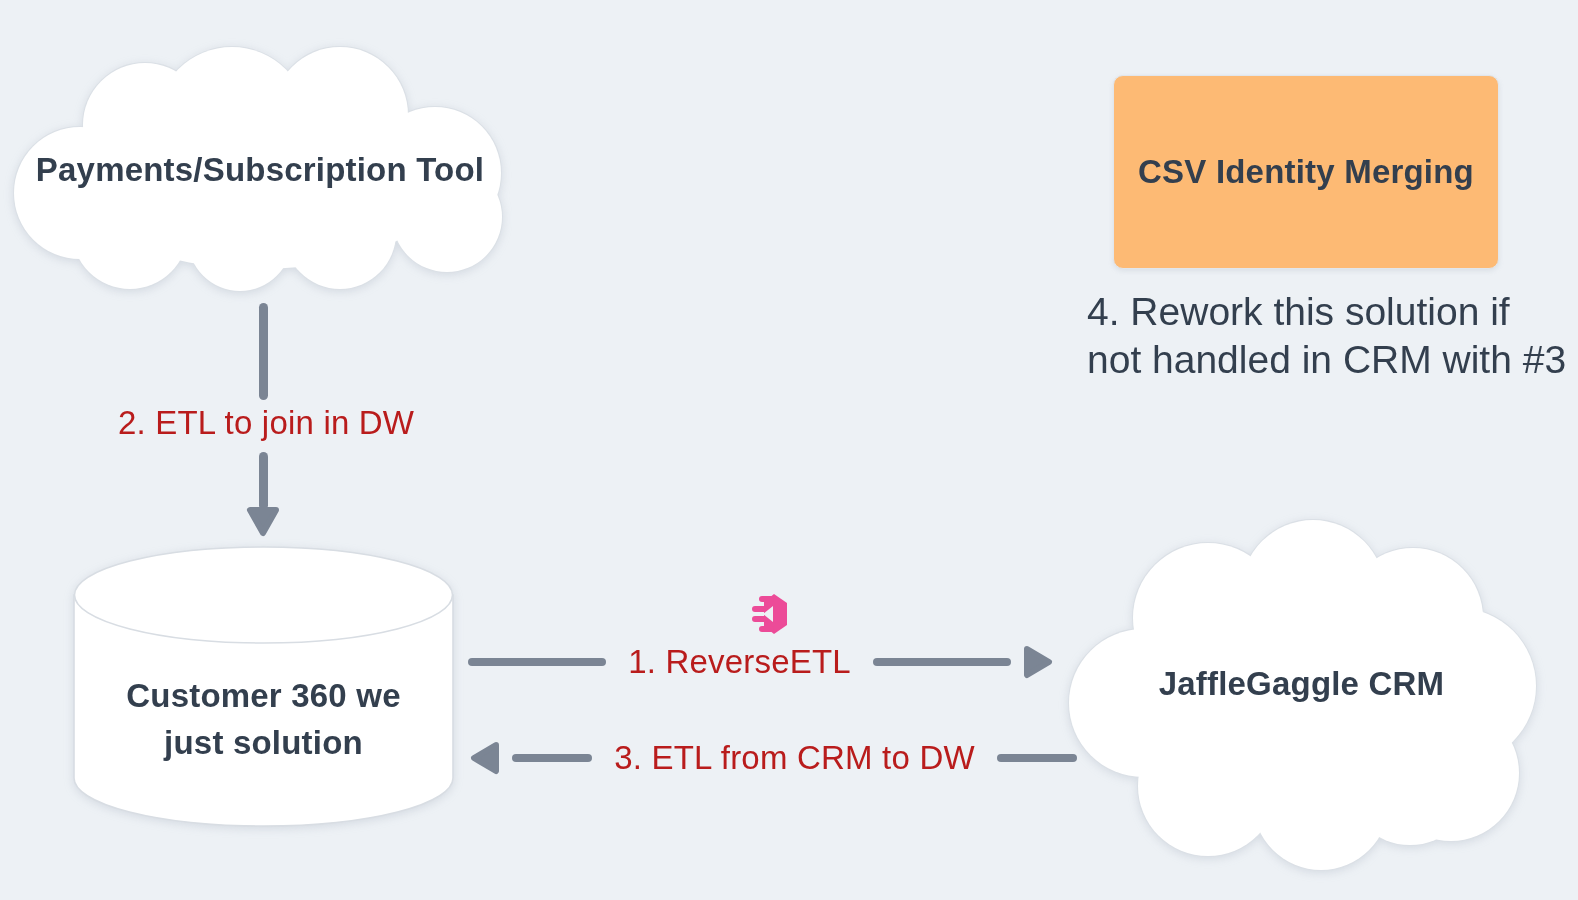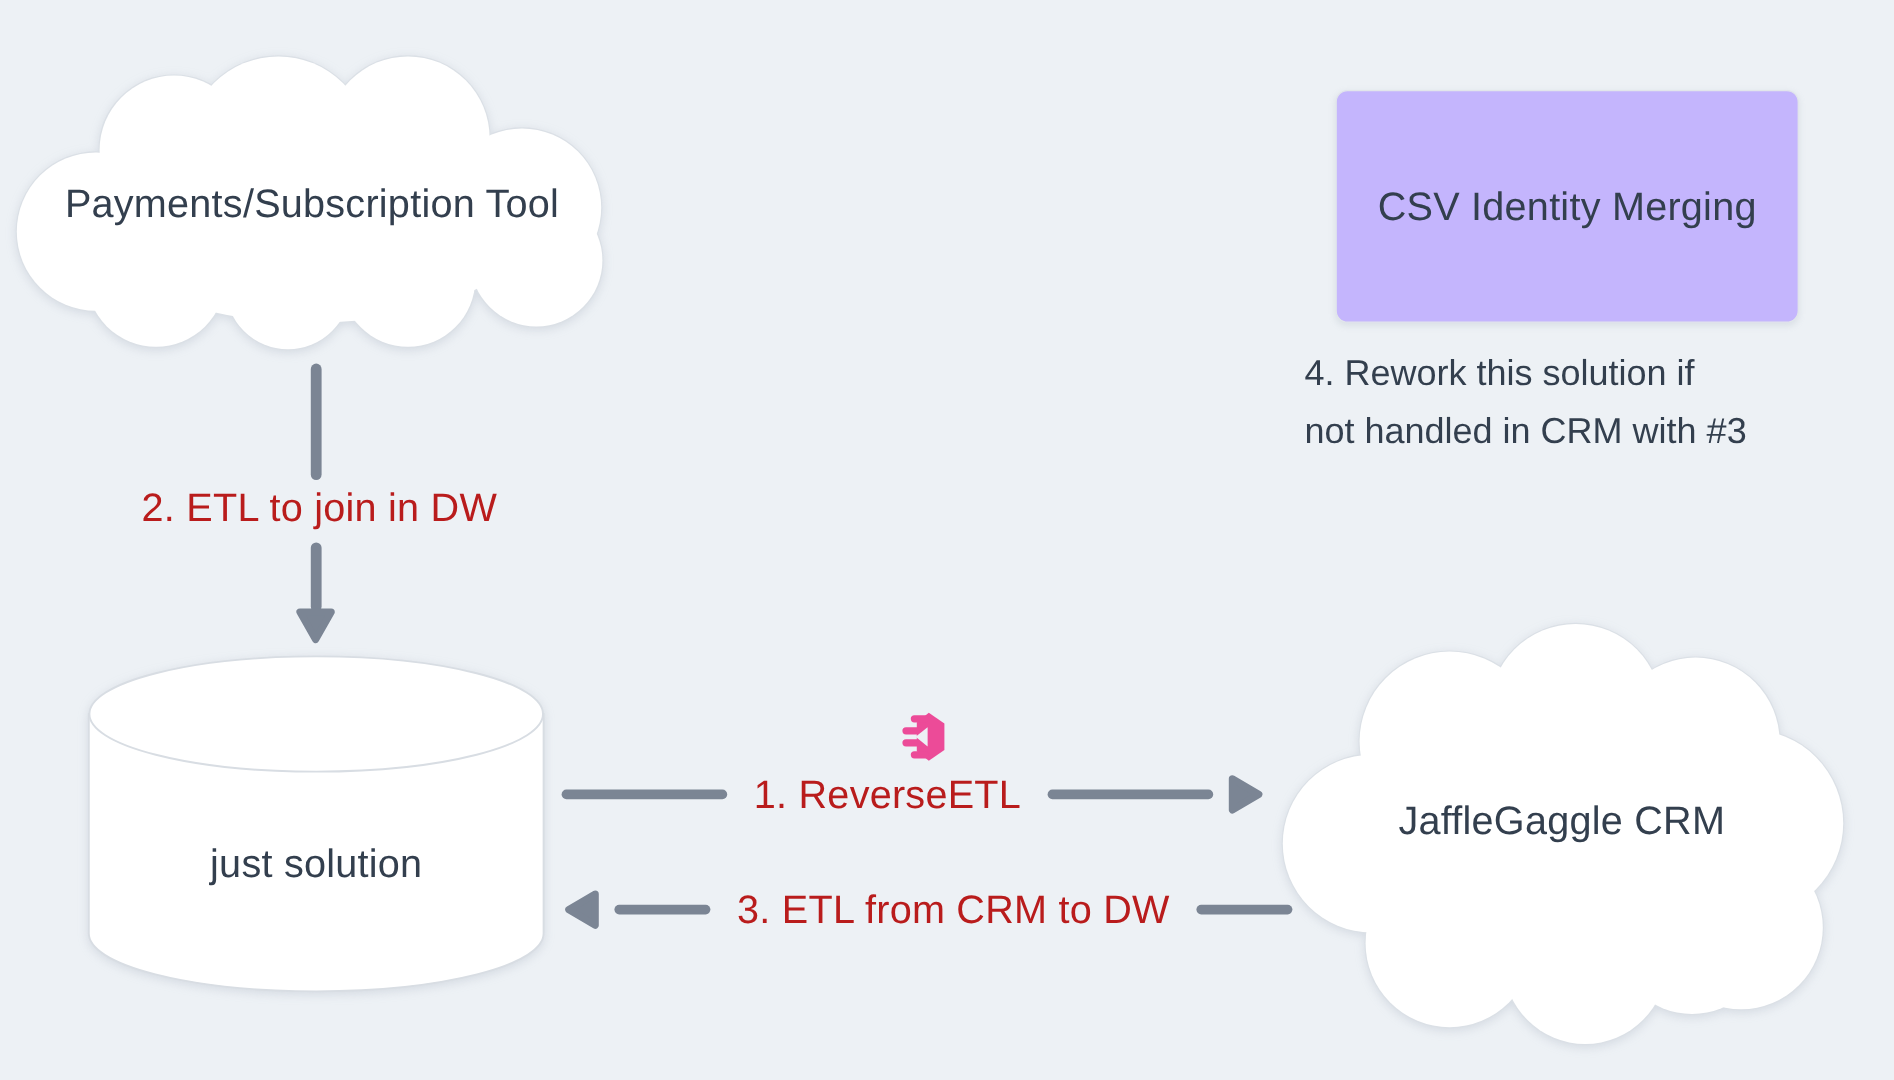--- a/index.html
+++ b/index.html
@@ -6,21 +6,21 @@
   body{
     width:1578px;height:900px;
     background:#EDF1F5;
     font-family:"Liberation Sans","DejaVu Sans",sans-serif;
     color:#333F4E;
     overflow:hidden;
   }
   #canvas{position:relative;width:1578px;height:900px;}
 
   .node-label{
-    font-size:33px;font-weight:400;letter-spacing:.2px;color:#333F4E;
+    font-size:33px;font-weight:700;letter-spacing:.2px;color:#333F4E;
     text-align:center;line-height:1.42;
   }
   .edge-label{
     font-size:33px;font-weight:500;letter-spacing:.2px;color:#b91c1c;
     white-space:nowrap;
   }
 
   
   .shape{position:absolute;}
   .shape svg{display:block;filter:drop-shadow(0 2px 4px rgba(150,162,178,.28));}
@@ -29,41 +29,41 @@
     display:flex;align-items:center;justify-content:center;
   }
 
   #payments-cloud{left:10px;top:45px;width:500px;height:250px;}
   #crm-cloud{left:1058px;top:518px;width:487px;height:357px;}
   #cylinder{left:72px;top:545px;width:383px;height:283px;}
   #cylinder .shape-text{top:110px;bottom:auto;height:130px;}
 
   #csv-box{
     position:absolute;left:1113px;top:75px;width:384px;height:192px;
-    background:#c4b5fd;border:1px solid #E2E6EB;border-radius:10px;
+    background:#fdba74;border:1px solid #E2E6EB;border-radius:10px;
     box-shadow:0 2px 5px rgba(150,162,178,.22);
     display:flex;align-items:center;justify-content:center;
   }
 
   
   .hline{height:8px;border-radius:4px;background:#7B8594;flex:1;}
   .vline{position:absolute;width:9px;border-radius:4.5px;background:#7B8594;}
   .arrow-row{
     position:absolute;display:flex;align-items:center;height:50px;gap:12px;
   }
   .arrow-row .edge-label{margin:0 10px;}
   .head{flex:0 0 auto;display:block;}
 
   #etl-join-label{position:absolute;left:118px;top:400px;height:46px;
     display:flex;align-items:center;}
   #down-head{position:absolute;left:245px;top:506px;}
 
   #note-rework{
     position:absolute;left:1087px;top:288px;
-    font-size:30px;font-weight:500;color:#333F4E;line-height:48px;
+    font-size:39px;font-weight:500;color:#333F4E;line-height:48px;
   }
 
   #hightouch-icon{position:absolute;left:750px;top:592px;width:40px;height:44px;}
 </style>
 </head>
 <body>
 
 <div id="canvas">
 
   <div class="shape" id="payments-cloud">
@@ -107,20 +107,21 @@
     <polygon points="5,4 31,4 18,27" fill="#7B8594" stroke="#7B8594" stroke-width="6" stroke-linejoin="round"></polygon>
   </svg>
 
   <div class="shape" id="cylinder">
     <svg width="383" height="283" viewBox="0 0 383 283">
       <path d="M 2 50 L 2 233 A 189 48 0 0 0 381 233 L 381 50 Z" fill="#FFFFFF" stroke="#D8DDE3" stroke-width="1.6"></path>
       <ellipse cx="191.5" cy="50" rx="189" ry="48" fill="#FFFFFF" stroke="#D8DDE3" stroke-width="1.6"></ellipse>
     </svg>
     <div class="shape-text">
       <div class="node-label">
+        <div>Customer 360 we</div>
         <div>just solution</div>
       </div>
     </div>
   </div>
 
   <svg id="hightouch-icon" viewBox="0 0 40 44">
     <g fill="#EC4B98">
       <polygon points="24,2 37,11 37,33 24,42 14,34 14,10"></polygon>
       <rect x="9" y="4" width="15" height="6" rx="3"></rect>
       <rect x="2" y="14" width="16" height="6" rx="3"></rect>

